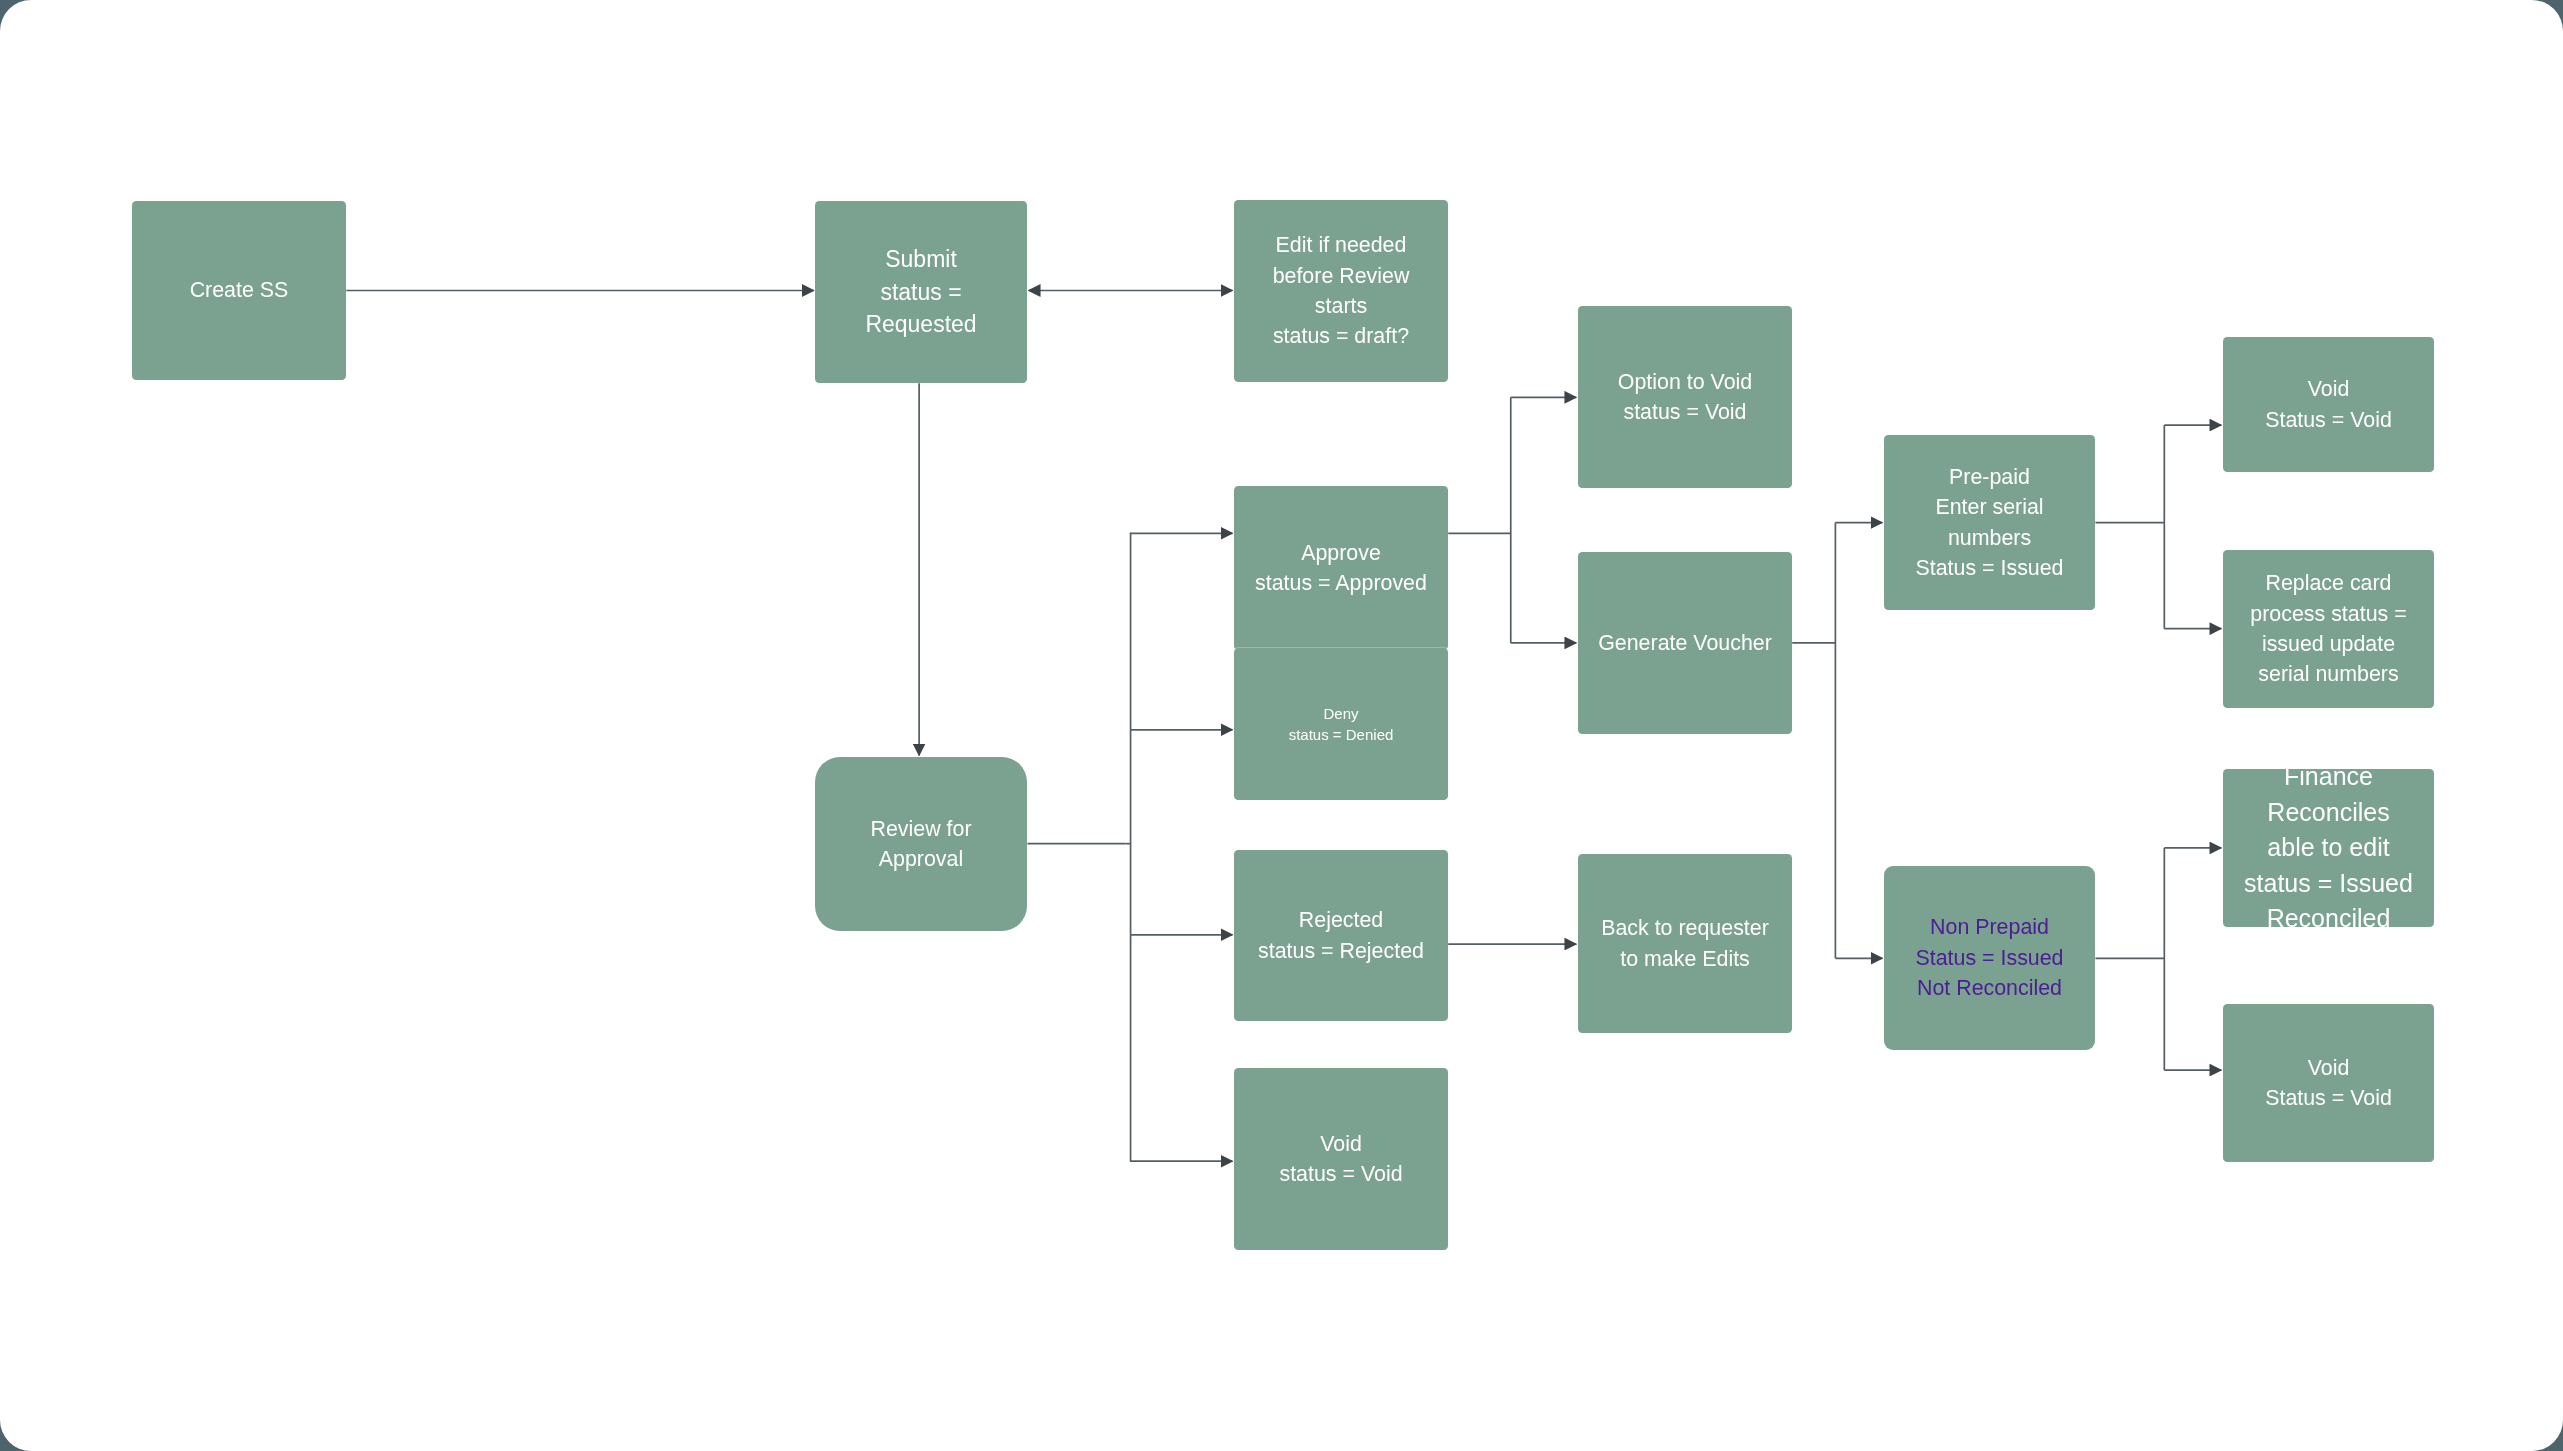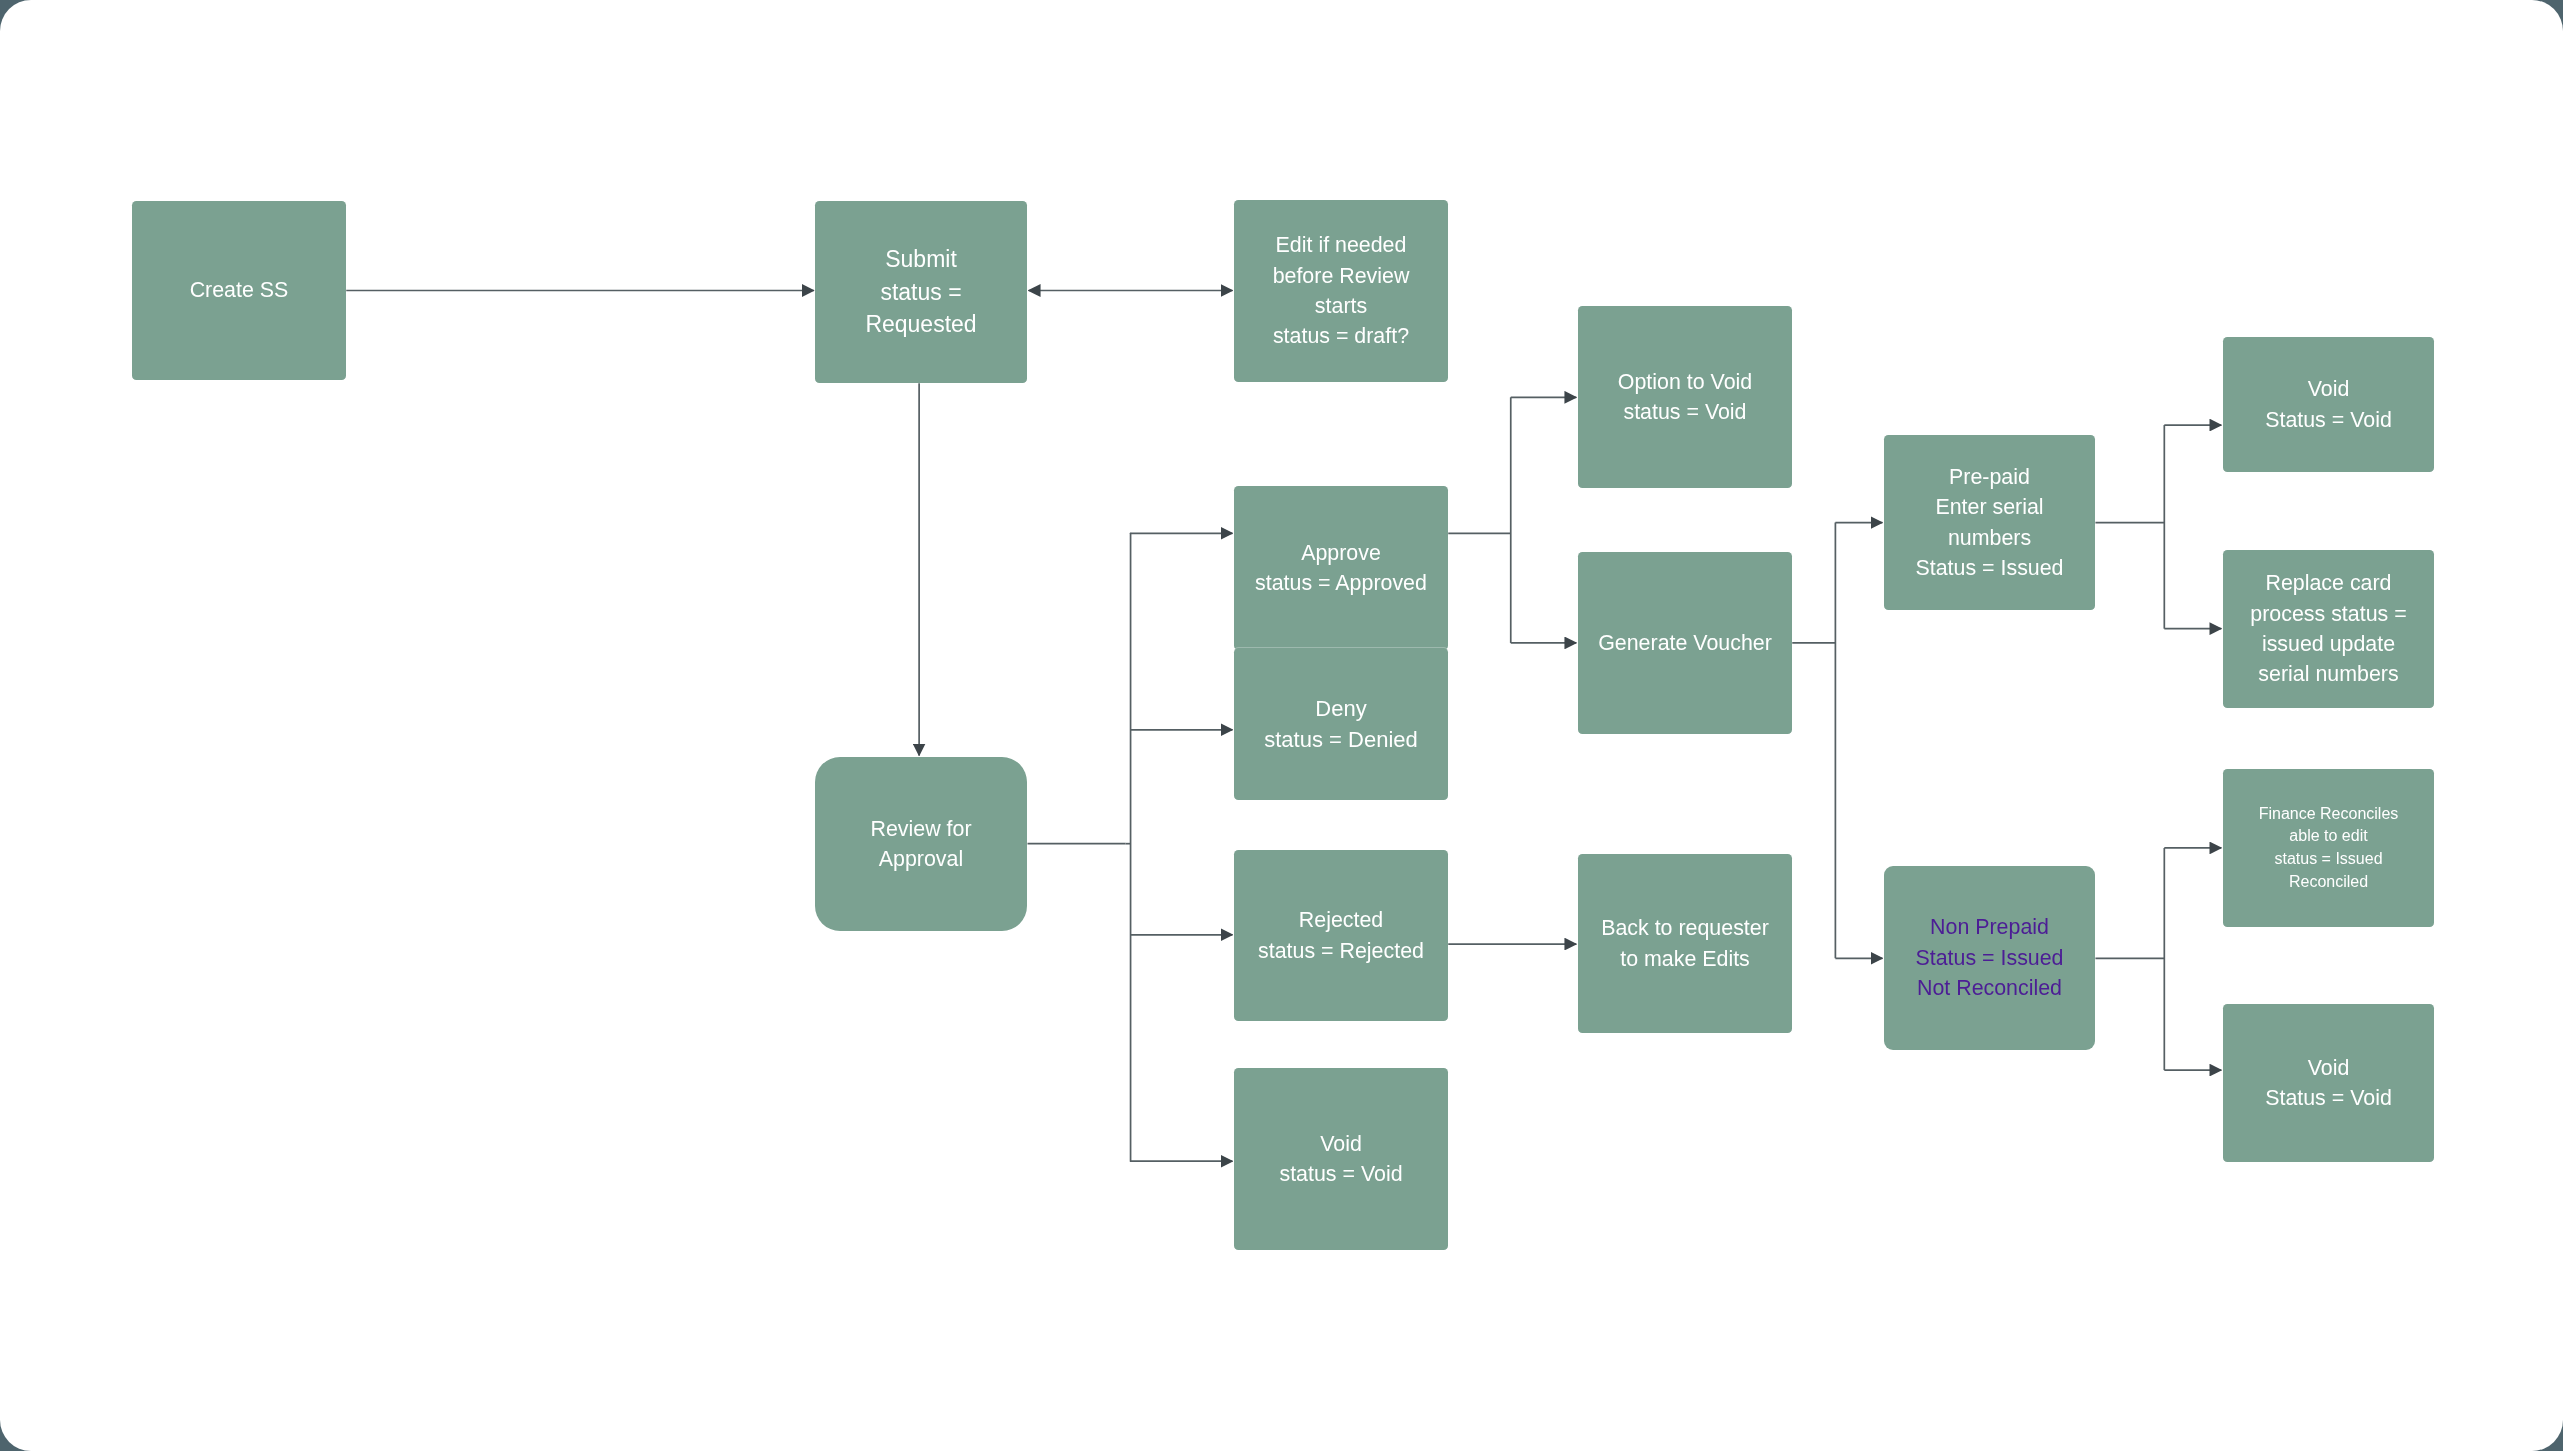--- a/index.html
+++ b/index.html
@@ -121,21 +121,21 @@
 status =
 Requested</div>
     <div class="node" style="left: 1234px; top: 200px; width: 214px; height: 182px; font-size: 21.4px; background: rgb(123, 161, 145); color: rgb(255, 255, 255);">Edit if needed
 before Review
 starts
 status = draft?</div>
     <div class="node" style="left: 815px; top: 757px; width: 212px; height: 174px; font-size: 21.4px; background: rgb(123, 161, 145); color: rgb(255, 255, 255); border-radius: 25px;">Review for
 Approval</div>
     <div class="node" style="left: 1234px; top: 451px; width: 214px; height: 164px; font-size: 21.4px; background: rgb(123, 161, 145); color: rgb(255, 255, 255); margin-top: 35px;">Approve
 status = Approved</div>
-    <div class="node" style="left: 1234px; top: 648px; width: 214px; height: 152px; font-size: 22px; background: rgb(123, 161, 145); color: rgb(255, 255, 255);">Deny
+    <div class="node" style="left: 1234px; top: 648px; width: 214px; height: 152px; font-size: 15px; background: rgb(123, 161, 145); color: rgb(255, 255, 255);">Deny
 status = Denied</div>
     <div class="node" style="left: 1234px; top: 850px; width: 214px; height: 171px; font-size: 21.4px; background: rgb(123, 161, 145); color: rgb(255, 255, 255);">Rejected
 status = Rejected</div>
     <div class="node" style="left: 1234px; top: 1068px; width: 214px; height: 182px; font-size: 21.4px; background: rgb(123, 161, 145); color: rgb(255, 255, 255);">Void
 status = Void</div>
     <div class="node" style="left: 1578px; top: 306px; width: 214px; height: 182px; font-size: 21.4px; background: rgb(123, 161, 145); color: rgb(255, 255, 255);">Option to Void
 status = Void</div>
     <div class="node" style="left: 1578px; top: 552px; width: 214px; height: 182px; font-size: 21.4px; background: rgb(123, 161, 145); color: rgb(255, 255, 255);">Generate Voucher</div>
     <div class="node" style="left: 1578px; top: 854px; width: 214px; height: 179px; font-size: 21.4px; background: rgb(123, 161, 145); color: rgb(255, 255, 255);">Back to requester
 to make Edits</div>
@@ -145,21 +145,21 @@
 Status = Issued</div>
     <div class="node" style="left: 1884px; top: 866px; width: 211px; height: 184px; font-size: 21.4px; background: rgb(123, 161, 145); color: #4c1d95; border-radius: 9px;">Non Prepaid
 Status = Issued
 Not Reconciled</div>
     <div class="node" style="left: 2223px; top: 337px; width: 211px; height: 135px; font-size: 21.4px; background: rgb(123, 161, 145); color: rgb(255, 255, 255);">Void
 Status = Void</div>
     <div class="node" style="left: 2223px; top: 550px; width: 211px; height: 158px; font-size: 21.4px; background: rgb(123, 161, 145); color: rgb(255, 255, 255);">Replace card
 process status =
 issued update
 serial numbers</div>
-    <div class="node" style="left: 2223px; top: 769px; width: 211px; height: 158px; font-size: 16px; background: rgb(123, 161, 145); color: rgb(255, 255, 255);">Finance Reconciles
+    <div class="node" style="left: 2223px; top: 769px; width: 211px; height: 158px; font-size: 25px; background: rgb(123, 161, 145); color: rgb(255, 255, 255);">Finance Reconciles
 able to edit
 status = Issued
 Reconciled</div>
     <div class="node" style="left: 2223px; top: 1004px; width: 211px; height: 158px; font-size: 21.4px; background: rgb(123, 161, 145); color: rgb(255, 255, 255);">Void
 Status = Void</div>
 
   </div>
 </div>
 
 

